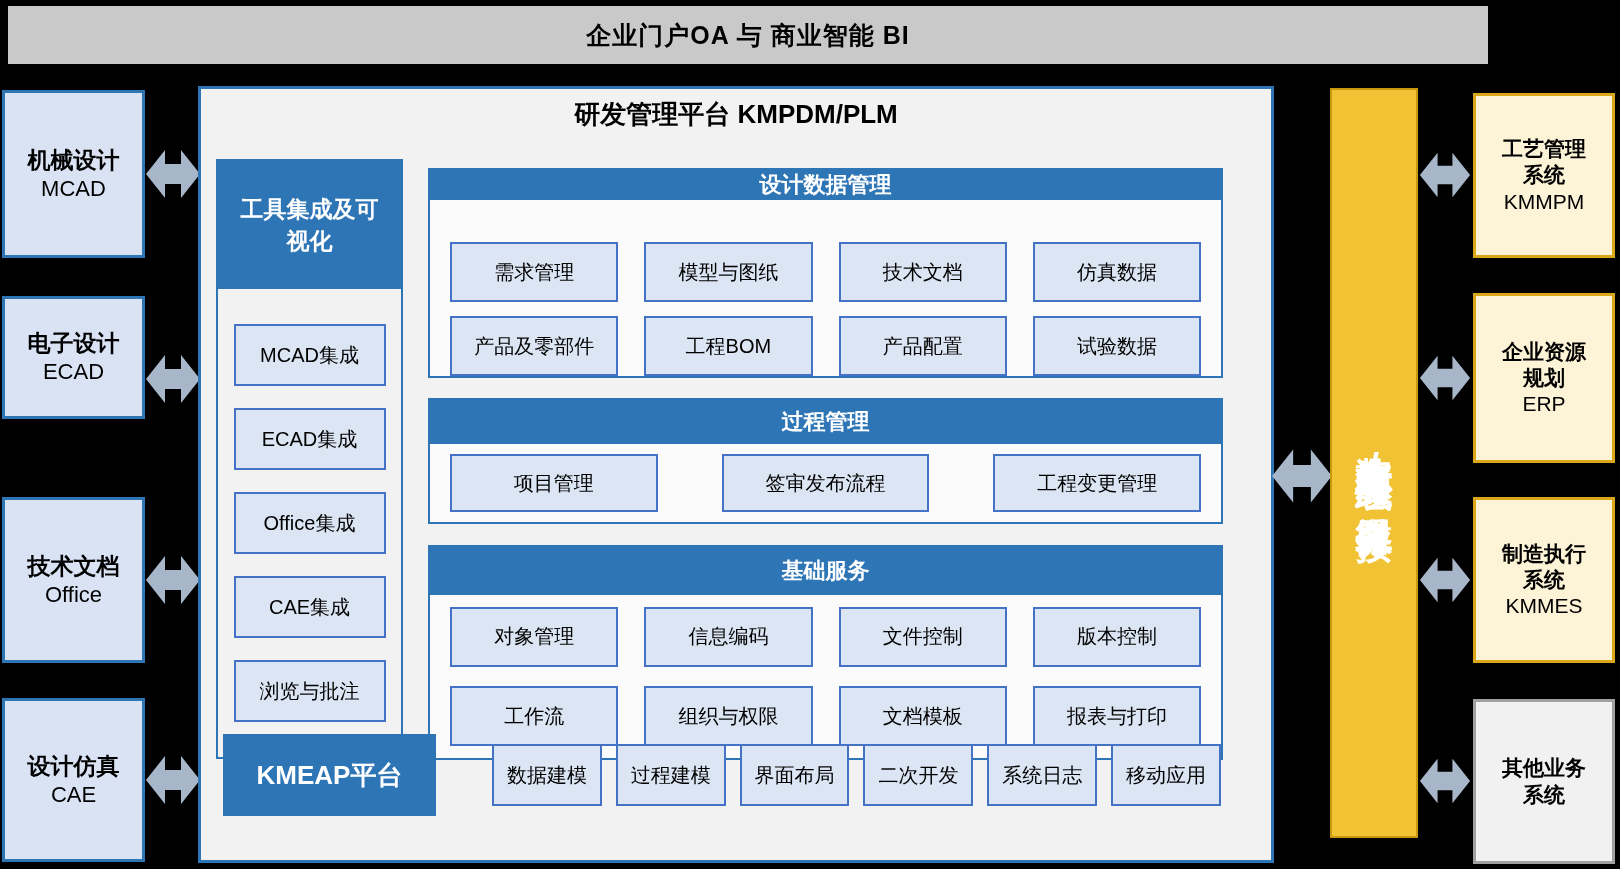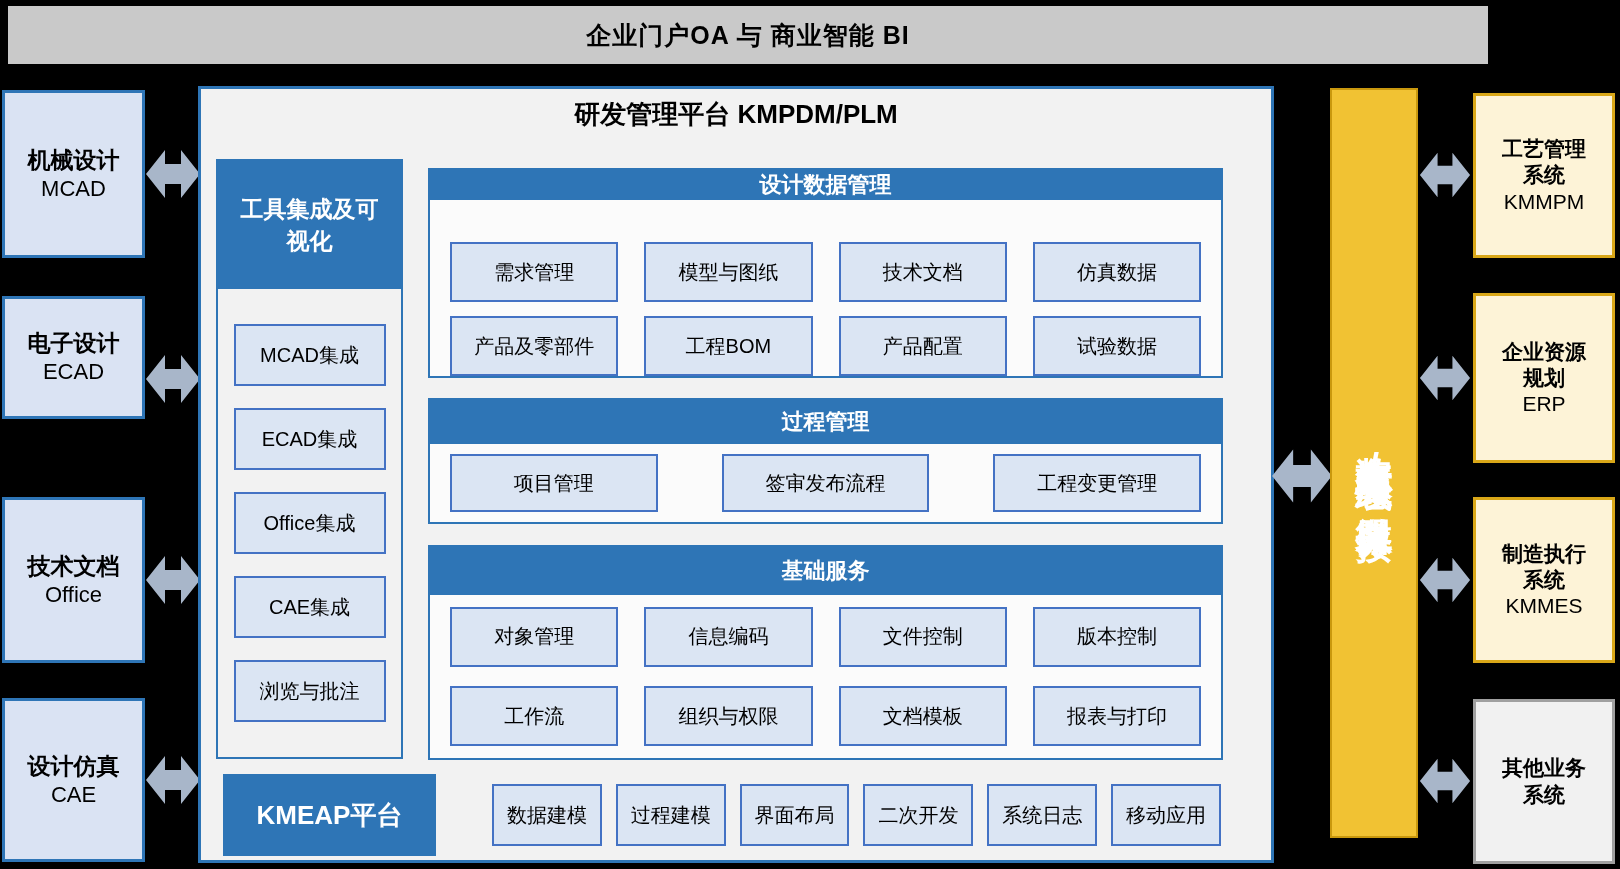--- a/index.html
+++ b/index.html
@@ -50,21 +50,21 @@
   .section-header{background:var(--accent); color:#fff; font-weight:700; font-size:22px;
     display:flex; align-items:center; justify-content:center;}
   .section-body{flex:1; display:grid; align-content:space-evenly; padding:6px 20px;}
   .grid4{grid-template-columns:repeat(4,1fr); column-gap:26px; row-gap:14px;}
   .grid3{grid-template-columns:repeat(3,1fr); column-gap:64px;}
   .section .item{height:60px;}
   .sec1{top:79px; height:210px;gap:36px;} .sec1 .section-header{height:52px;}
   .sec2{top:309px; height:126px;} .sec2 .section-header{height:44px;} .sec2 .item{height:58px;}
   .sec3{top:456px; height:215px;} .sec3 .section-header{height:48px;}
 
-  .kmeap{position:absolute; left:22px; top:685px; width:1000px; height:82px; display:flex;gap:32px;}
+  .kmeap{position:absolute; left:22px; top:645px; width:1000px; height:82px; display:flex;gap:32px;}
   .kmeap-label{width:213px; height:100%; background:var(--accent); color:#fff; font-size:26px;
     font-weight:700; display:flex; align-items:center; justify-content:center;}
   .kmeap-items{flex:1; display:flex; align-items:center; gap:14px; padding:0 2px 0 24px;}
   .kmeap-items .item{flex:1; height:62px;}
 
   .bus{position:absolute; left:1330px; top:88px; width:88px; height:750px;
     background:var(--bus-gold); border:2px solid var(--bus-border);
     display:flex; align-items:center; justify-content:center;}
   .bus-text{writing-mode:vertical-rl; text-orientation:upright; color:#fff;
     font-size:37px; font-weight:700; letter-spacing:2px; line-height:1;}

